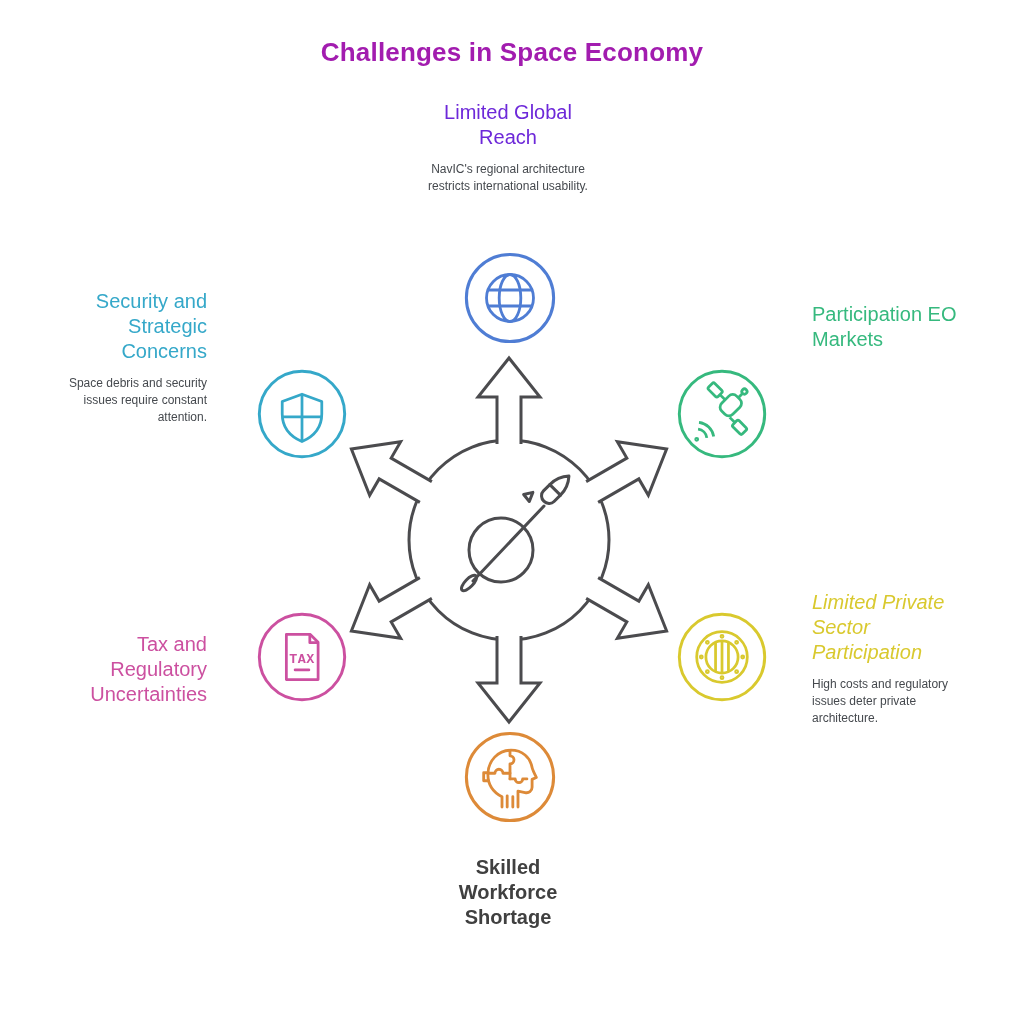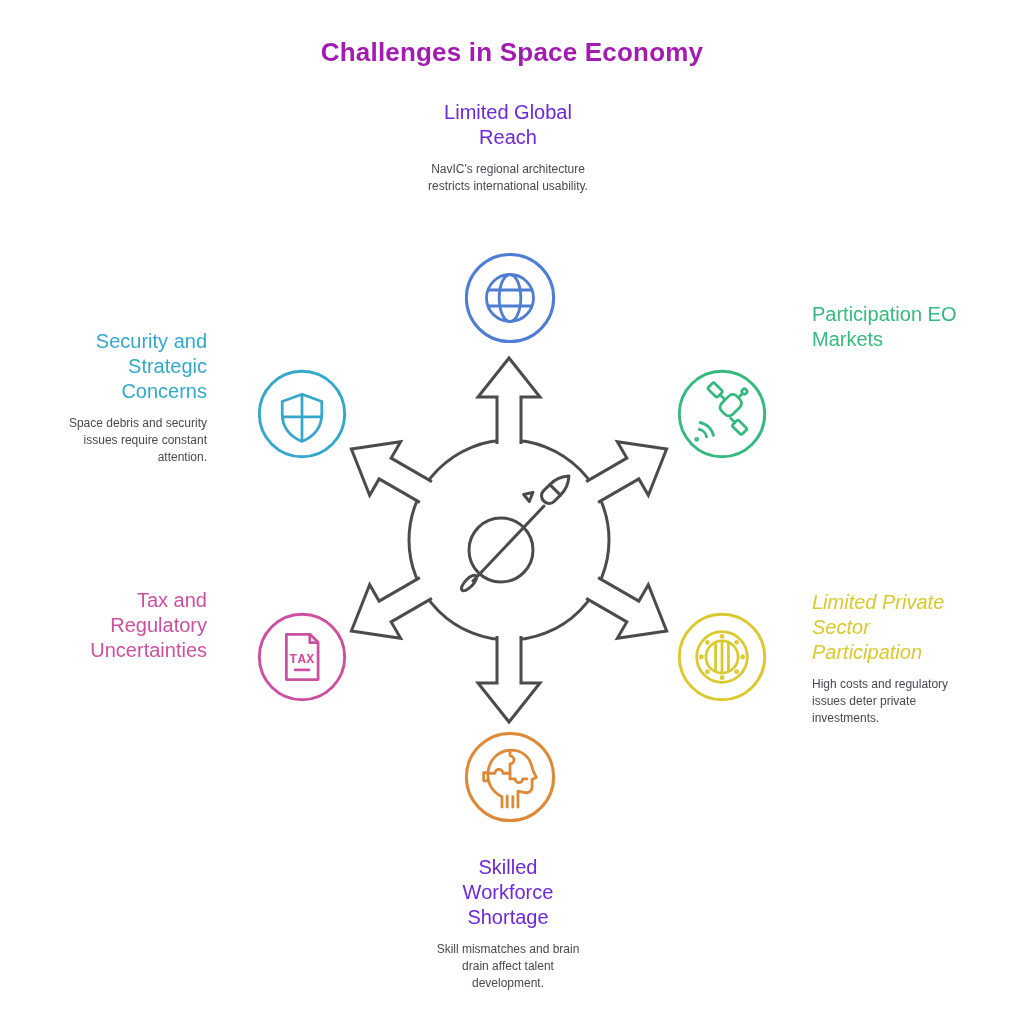--- a/index.html
+++ b/index.html
@@ -24,21 +24,21 @@
   .node-se     { left:812px; top:590px; width:205px; text-align:left; }
   .node-se .node-heading { max-width:140px; }
   .node-se .node-desc    { max-width:150px; }
   .node-s      { left:388px; top:855px; width:240px; text-align:center; }
   .node-s .node-heading { max-width:110px; margin-left:auto; margin-right:auto; margin-bottom:11px; }
   .node-s .node-desc    { max-width:162px; margin:0 auto; }
   .node-sw     { left:7px;  top:588px; width:200px; text-align:right; }
   .node-sw .node-heading { max-width:122px; margin-left:auto; }
   .node-sw .node-desc    { max-width:150px; margin-left:auto; }
   .node-nw     { left:7px;  top:289px; width:200px; text-align:right; }
-  .node-nw .node-heading { max-width:128px; margin-left:auto;margin-top:40px; }
+  .node-nw .node-heading { max-width:128px; margin-left:auto; }
   .node-nw .node-desc    { max-width:150px; margin-left:auto; }
   .icon-wrap { position:absolute; }
   .icon-top { left:463px; top:251px; width:94px; height:94px; }
   .icon-ne  { left:676px; top:368px; width:92px; height:92px; }
   .icon-se  { left:676px; top:611px; width:92px; height:92px; }
   .icon-s   { left:463px; top:730px; width:94px; height:94px; }
   .icon-sw  { left:256px; top:611px; width:92px; height:92px;font-family:Liberation Mono, monospace; }
   .icon-nw  { left:256px; top:368px; width:92px; height:92px; }
   .hub-wrap { position:absolute; left:309px; top:340px; width:400px; height:400px; }
   svg { display:block; width:100%; height:100%; }
@@ -82,21 +82,21 @@
       </g>
       <circle cx="22.5" cy="77.5" r="1.1"></circle>
       <path d="M24,66.5 A11,11 0 0 1 33.5,76"></path>
       <path d="M25,59 A18.5,18.5 0 0 1 41,74.5"></path>
     </g>
   </svg>
 </div>
 
 <div class="node node-se">
   <div class="node-heading" style="color: rgb(217, 201, 46); font-style: italic;">Limited Private Sector Participation</div>
-  <div class="node-desc">High costs and regulatory issues deter private investments.</div>
+  <div class="node-desc">High costs and regulatory issues deter private architecture.</div>
 </div>
 <div class="icon-wrap icon-se">
   <svg viewBox="0 0 100 100">
     <g fill="none" stroke-width="3" stroke="#d9c92e">
       <circle cx="50" cy="50" r="46.4" stroke-width="3.2"></circle>
       <circle cx="50" cy="50" r="27.5"></circle>
       <circle cx="50" cy="50" r="17.5"></circle>
       <circle cx="72.5" cy="50" r="1.1"></circle>
         <circle cx="65.9" cy="65.9" r="1.1"></circle>
       <circle cx="50" cy="72.5" r="1.1"></circle>
@@ -106,40 +106,39 @@
       <circle cx="50" cy="27.5" r="1.1"></circle>
         <circle cx="65.9" cy="34.1" r="1.1"></circle>
       <line x1="50" y1="32.5" x2="50" y2="67.5"></line>
       <line x1="43" y1="34" x2="43" y2="66"></line>
       <line x1="57" y1="34" x2="57" y2="66"></line>
     </g>
   </svg>
 </div>
 
 <div class="node node-s">
-  <div class="node-heading" style="color: #6d28d9;">Skilled Workforce Shortage</div>
-  <div class="node-desc">Skill mismatches and brain drain affect talent development.</div>
+  <div class="node-heading" style="color: #404040; font-weight: bold;">Skilled Workforce Shortage</div>
 </div>
 <div class="icon-wrap icon-s">
   <svg viewBox="0 0 100 100">
     <g fill="none" stroke-width="3" stroke-linejoin="round" stroke-linecap="round" stroke="#dd8a38">
       <circle cx="50" cy="50" r="46.4" stroke-width="3.2"></circle>
       <path d="M41.5,82 L41.5,71 C32,66 26.5,57.5 26.5,47.5 C26.5,32.5 37.5,21.5 51,21.5 C63,21.5 71.5,29 73.5,40 C74,42.5 76,46.5 78,50.5 L73.5,52.5 L73.5,61 C73.5,65 70,67.5 66,66.5 L58.5,65 L58.5,82"></path>
       <path d="M47,82 L47,70"></path>
       <path d="M53,82 L53,71"></path>
       <path d="M50,22 L50,27.5 A4.2,4.2 0 1 1 50,36 L50,52"></path>
       <path d="M27.5,46 L34,46 A4.2,4.2 0 1 1 42.5,46 L50,46"></path>
       <path d="M50,52 L55.5,52 A4,4 0 1 0 63.5,52 L68,52"></path>
       <path d="M26.8,45.5 L22,45.5 L22,54 L26.6,54"></path>
     </g>
   </svg>
 </div>
 
 <div class="node node-sw">
-  <div class="node-heading" style="color: rgb(204, 80, 160);">Tax and Regulatory Uncertainties</div>
+  <div class="node-heading" style="color: rgb(204, 80, 160); margin-top: 44px;">Tax and Regulatory Uncertainties</div>
 </div>
 <div class="icon-wrap icon-sw">
   <svg viewBox="0 0 100 100">
     <g fill="none" stroke-width="3" stroke-linejoin="round" stroke-linecap="round" stroke="#cc50a0">
       <circle cx="50" cy="50" r="46.4" stroke-width="3.2"></circle>
       <path d="M33,25.5 L59,25.5 L67.5,34 L67.5,74.5 L33,74.5 Z"></path>
       <path d="M58.5,26 L58.5,34.5 L67,34.5"></path>
       <line x1="42.5" y1="64" x2="57.5" y2="64"></line>
       <text x="50" y="56.5" text-anchor="middle" font-size="14.5" font-weight="bold" letter-spacing="0.5" stroke="none" fill="#cc50a0">TAX</text>
     </g>

